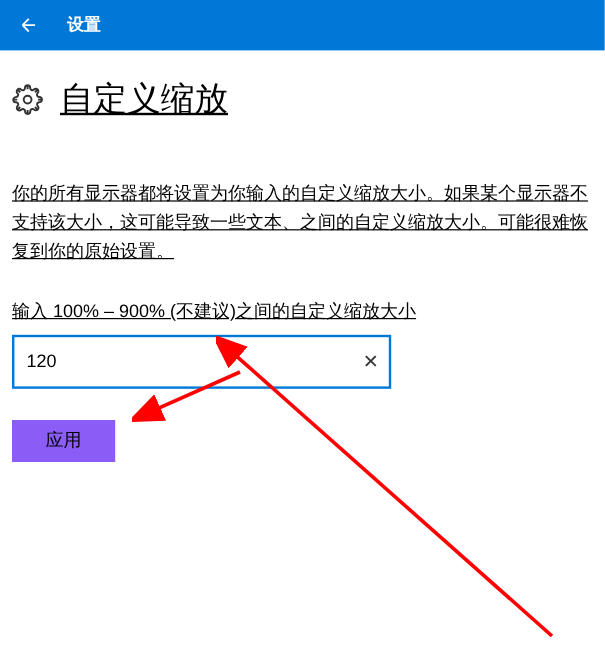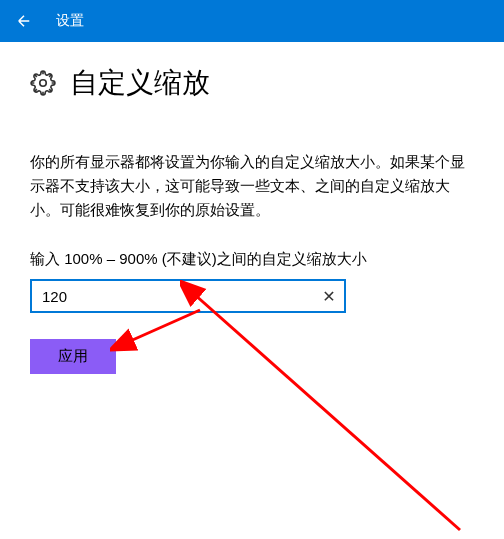--- a/index.html
+++ b/index.html
@@ -27,24 +27,25 @@
       width: 24px;
       height: 24px;
       display: flex;
       align-items: center;
       justify-content: center;
       cursor: pointer;
     }
     .header-title {
       margin-left: 20px;
       font-size: 14px;
-      font-weight: 400;
+      font-weight: 700;
     }
     .content {
-      padding: 22px 30px;
+      padding: 22px 10px;
+      text-decoration: underline;
     }
     .page-heading-row {
       display: flex;
       align-items: center;
       margin-bottom: 48px;
     }
     .gear-icon {
       width: 26px;
       height: 26px;
       margin-right: 14px;
@@ -66,21 +67,21 @@
       color: #000;
       margin-bottom: 10px;
     }
     .input-wrapper {
       position: relative;
       width: 316px;
       margin-bottom: 26px;
     }
     .scale-input {
       width: 100%;
-      height: 34px;
+      height: 45px;
       border: 2px solid #0078d7;
       padding: 0 34px 0 10px;
       font-size: 15px;
       font-family: inherit;
       color: #000;
       outline: none;
     }
     .clear-btn {
       position: absolute;
       right: 6px;

